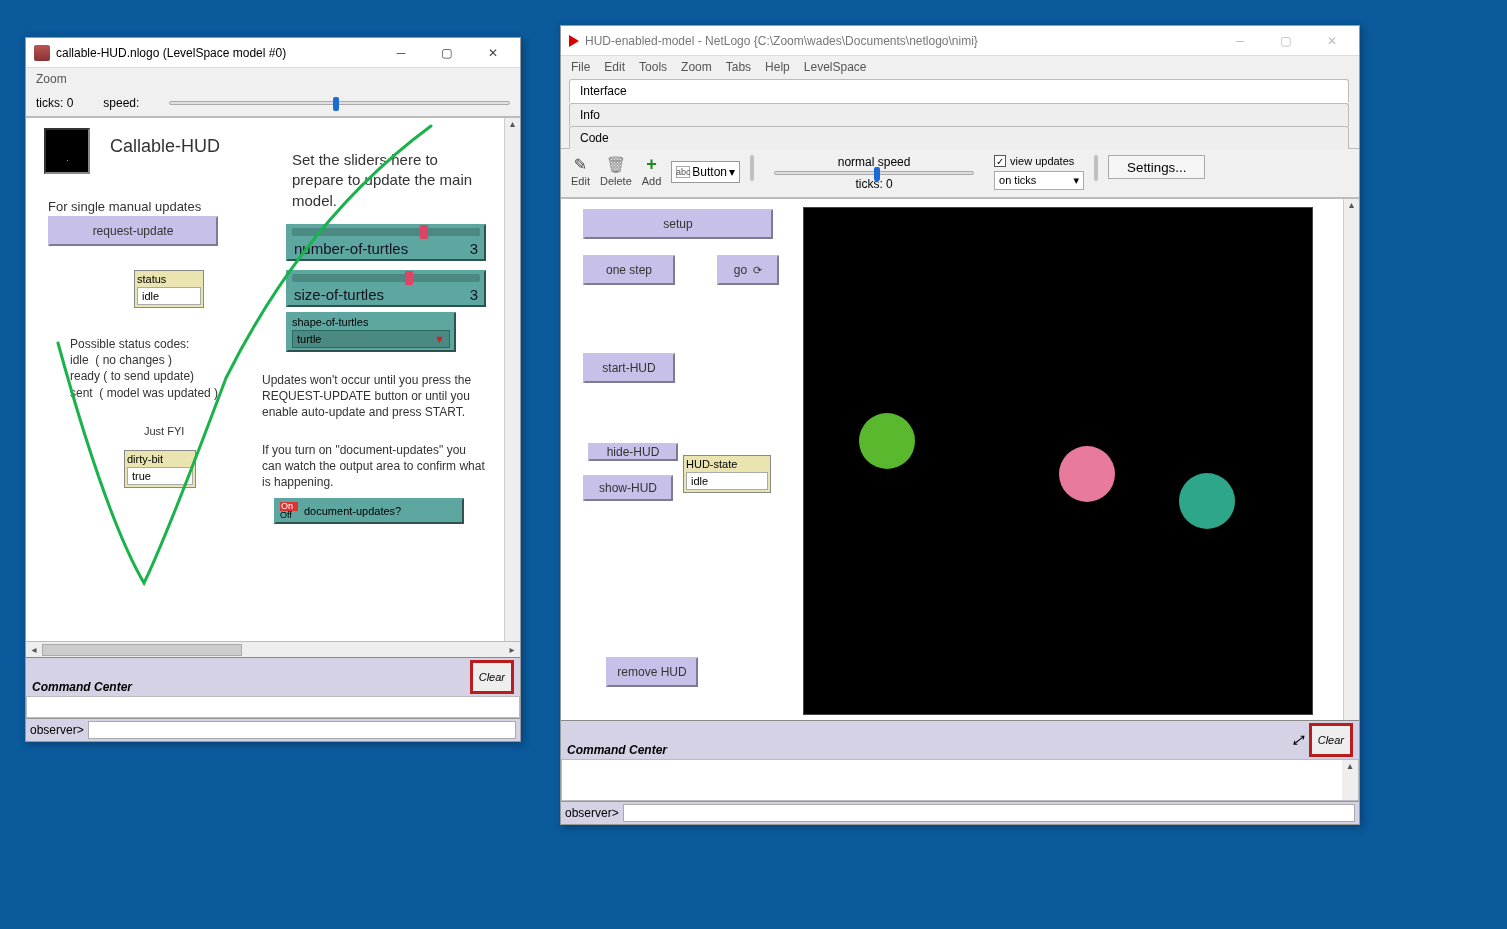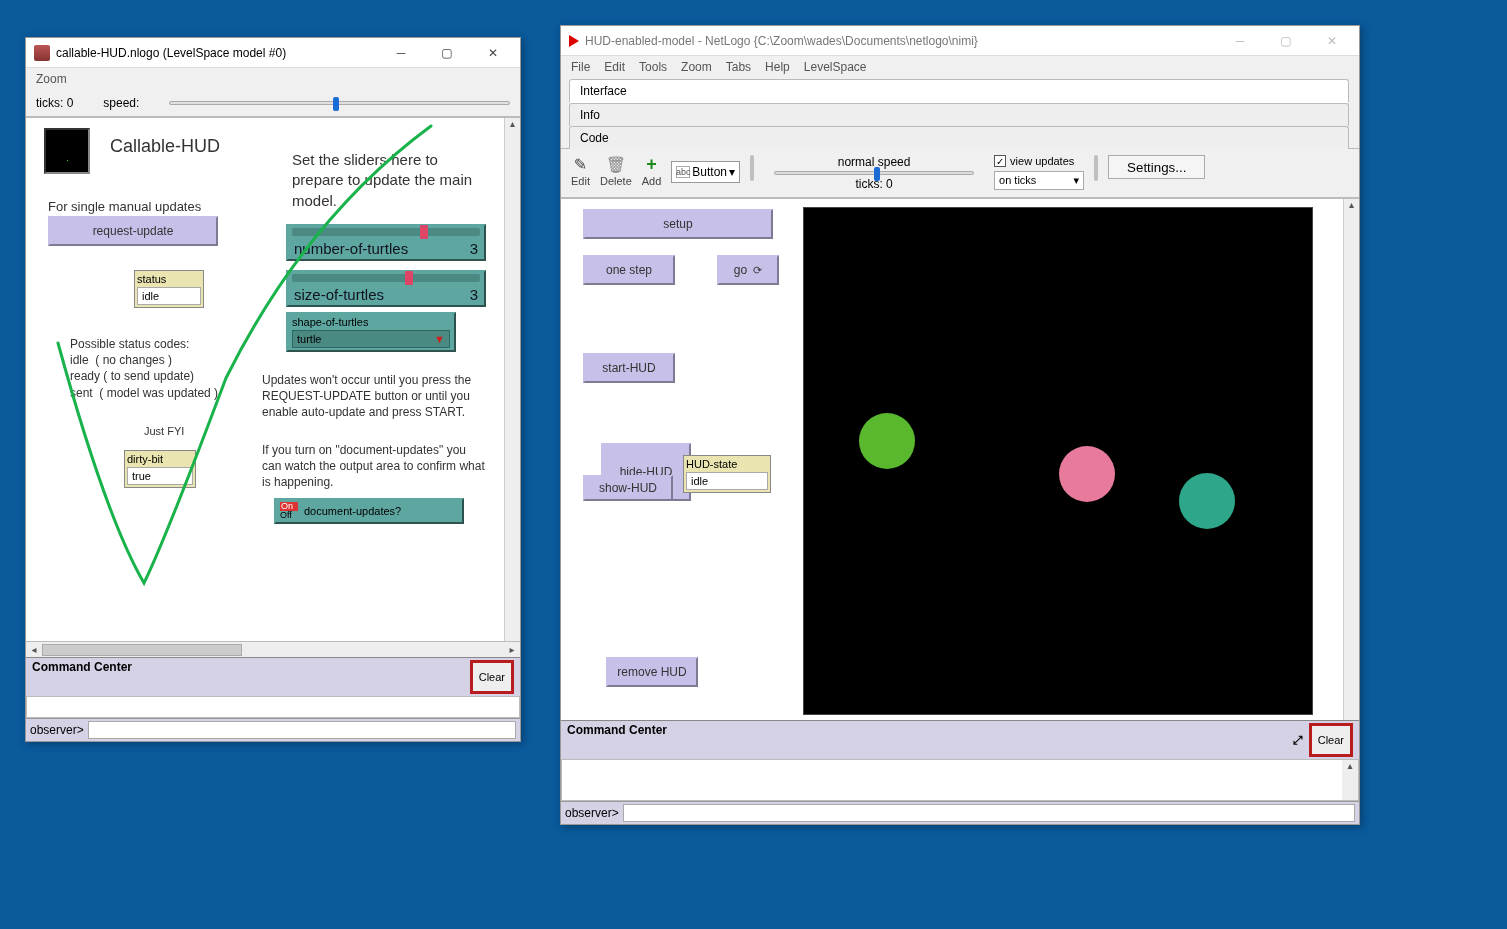--- a/index.html
+++ b/index.html
@@ -128,21 +128,21 @@
   
   .left-bar {
     display:flex; align-items:center; padding:6px 10px; gap:30px; border-bottom:1px solid #bbb;
     background:#f0f0f0;
   }
   .left-bar .sbar { flex:1; height:4px; background:#e0e0e0; border:1px solid #aaa; position:relative; border-radius:2px;}
   .left-bar .sbar .st { position:absolute; left:48%; top:-5px; width:6px; height:14px; background:#1a6bd4; border-radius:2px;}
 
   .cmd-center {
     border-top:1px solid #888; background:#d5d2e6; font-weight:bold; font-size:12px;
-    display:flex; justify-content:space-between; padding:2px 6px; align-items:flex-start;
+    display:flex; justify-content:space-between; padding:2px 6px; align-items:flex-end;font-style:italic;
   }
   .cmd-center .clr { font-weight:normal; background:#eee; border:3px solid #b91c1c; padding:8px 6px; font-size:11px;}
   .cmd-out { background:#fff; border:1px solid #bbb; height:22px; }
   .cmd-in {
     display:flex; align-items:center; background:#d5d2e6; border-top:1px solid #999; padding:2px 4px; gap:4px;
   }
   .cmd-in .box { flex:1; background:#fff; border:1px solid #aaa; height:18px;}
 
   .scrollbar-h { height:16px; background:#eee; display:flex; align-items:center; border-top:1px solid #bbb; position:relative;}
   .scrollbar-h .arrow { width:16px; text-align:center; font-size:10px; color:#555;}
@@ -352,21 +352,21 @@
 
   <div class="iface" style="position:relative;">
 
     <div class="nl-btn" style="left:22px; top:10px; width:190px;"><span>setup</span></div>
     <div class="nl-btn" style="left:22px; top:56px; width:92px;"><span>one step</span></div>
     <div class="nl-btn" style="left:156px; top:56px; width:62px; display:flex; align-items:center; justify-content:center; gap:6px;">
       <span>go</span>
         <span style="font-size:11px;">⟳</span>
     </div>
     <div class="nl-btn" style="left:22px; top:154px; width:92px;"><span>start-HUD</span></div>
-    <div class="nl-btn" style="left:40px; top:244px; width:90px; padding:20px 0;"><span>hide-HUD</span></div>
+    <div class="nl-btn" style="left:27px; top:244px; width:90px; padding:0 0;"><span>hide-HUD</span></div>
     <div class="nl-btn" style="left:22px; top:276px; width:90px; padding:4px 0;"><span>show-HUD</span></div>
     <div class="nl-btn" style="left:45px; top:458px; width:92px;"><span>remove HUD</span></div>
 
     <div class="nl-monitor" style="left:122px; top:248px; width:88px;">
       <div>HUD-state</div>
       <div class="mon-val">idle</div>
     </div>
 
     <div class="nl-view" style="left:242px; top:8px; width:510px; height:508px;">
       <div id="circle-0" class="circle" style="background: rgb(90, 184, 47); width: 56px; height: 56px; left: 55px; top: 205px;"></div>

